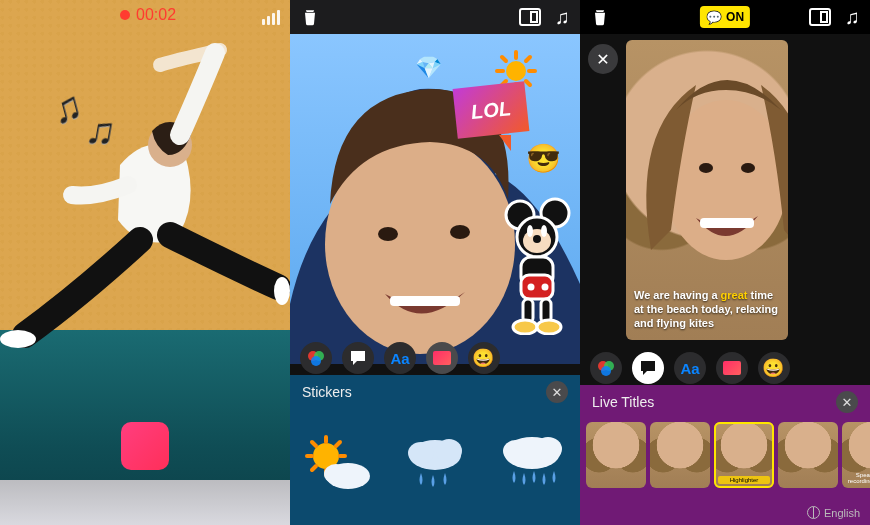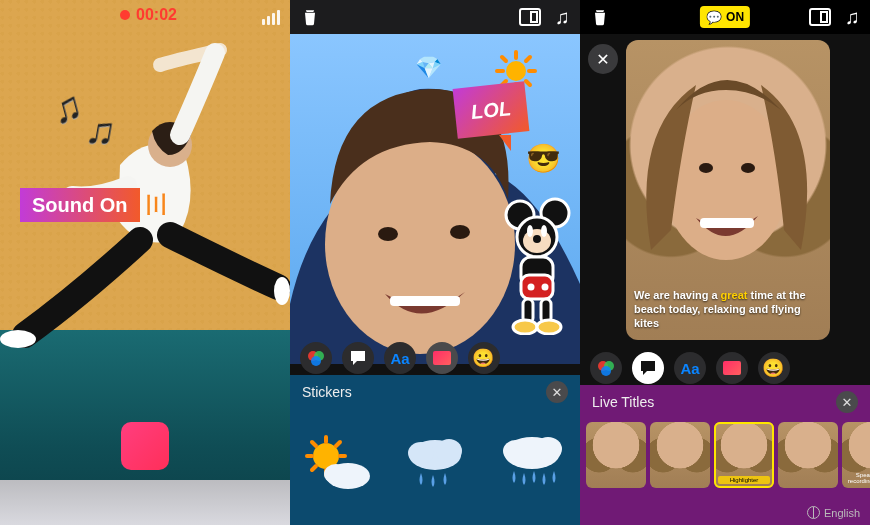--- a/index.html
+++ b/index.html
@@ -9,21 +9,21 @@
   .p2{width:290px}
   .p3{width:290px}
   
   .p1 .wall-top{position:absolute;left:0;top:0;right:0;height:330px;background:
     radial-gradient(circle at 30% 20%,#d9a34a 0 2px,transparent 2px) 0 0/8px 8px,
     #dca64f}
   .p1 .wall-bottom{position:absolute;left:0;top:330px;right:0;bottom:0;background:linear-gradient(180deg,#1a6b72 0%,#0f4d55 60%,#0b3e46 100%)}
   .p1 .floor{position:absolute;left:0;right:0;bottom:0;height:45px;background:linear-gradient(180deg,#bcbcc0,#d9d9df)}
   .rec{position:absolute;top:6px;left:120px;display:flex;align-items:center;gap:6px}
   .rec-dot{width:10px;height:10px;border-radius:50%;background:#ff3b30}
-  .rec-time{color:#ff3b30;font-weight:700;font-size:16px}
+  .rec-time{color:#ff3b30;font-weight:400;font-size:16px}
   .antenna{position:absolute;top:10px;right:10px;display:flex;gap:2px;align-items:flex-end}
   .antenna span{width:3px;background:#fff;opacity:.9;border-radius:1px}
   .antenna span:nth-child(1){height:6px}.antenna span:nth-child(2){height:9px}.antenna span:nth-child(3){height:12px}.antenna span:nth-child(4){height:15px}
   
   .dancer{position:absolute;left:0;top:35px;width:290px;height:330px}
   .sound-on{position:absolute;left:20px;top:188px;display:flex;align-items:center}
   .sound-chip{height:34px;padding:0 12px;display:flex;align-items:center;color:#fff;font-weight:800;font-size:20px;background:linear-gradient(90deg,#c23bd7 0%,#f25a2a 100%)}
   .sound-waves{color:#f8861b;font-size:22px;margin-left:6px;font-weight:900}
   .note{position:absolute;font-size:40px;color:#222;filter:drop-shadow(0 1px 0 #aaa)}
   .note.n1{left:52px;top:85px;transform:rotate(-15deg)}
@@ -50,21 +50,21 @@
   .ov-lol{position:absolute;left:165px;top:85px;width:72px;height:66px}
   .ov-lol .bubble{width:72px;height:50px;background:linear-gradient(135deg,#c23bd7,#f25a2a);display:flex;align-items:center;justify-content:center;color:#fff;font-weight:900;font-size:20px;font-style:italic;transform:rotate(-6deg)}
   .ov-lol .tail{width:0;height:0;border-left:12px solid transparent;border-right:0 solid transparent;border-top:16px solid #f25a2a;margin-left:44px}
   .ov-cool{position:absolute;left:236px;top:142px;font-size:28px}
   .ov-mickey{position:absolute;left:205px;top:195px;width:80px;height:140px}
   
   .p3 .topbar{background:#000}
   .p3 .badge{position:absolute;left:50%;top:6px;transform:translateX(-50%);background:#ffe500;border-radius:4px;height:22px;display:flex;align-items:center;gap:4px;padding:0 6px;font-weight:700;font-size:12px}
   .p3 .badge .b-bubble{font-size:13px}
   .p3 .closebig{position:absolute;left:8px;top:44px;width:30px;height:30px;border-radius:15px;background:#3a3a3c;display:flex;align-items:center;justify-content:center;color:#fff;font-size:16px}
-  .p3 .viewer{position:absolute;left:46px;top:40px;width:204px;height:300px;border-radius:12px;overflow:hidden;background:radial-gradient(circle at 50% 35%,#d9b08c 0 44%,transparent 45%),radial-gradient(circle at 22% 50%,#8a6a3c 0 30%,transparent 31%),radial-gradient(circle at 78% 50%,#8a6a3c 0 30%,transparent 31%),linear-gradient(180deg,#b79365,#a17e55)}
+  .p3 .viewer{position:absolute;left:46px;top:40px;width:162px;height:300px;border-radius:6px;overflow:hidden;background:radial-gradient(circle at 50% 35%,#d9b08c 0 44%,transparent 45%),radial-gradient(circle at 22% 50%,#8a6a3c 0 30%,transparent 31%),radial-gradient(circle at 78% 50%,#8a6a3c 0 30%,transparent 31%),linear-gradient(180deg,#b79365,#a17e55)}
   .caption{position:absolute;left:8px;right:8px;bottom:10px;color:#fff;font-size:11px;font-weight:700;line-height:14px;text-shadow:0 1px 2px rgba(0,0,0,.7)}
   .caption .hl{color:#ffd000}
   .p3 .toolrow{top:350px}
   .p3 .toolrow .chip.sel-white{background:#fff}
   .p3 .drawer{position:absolute;left:0;right:0;bottom:0;height:140px;background:#701a75}
   .thumbs{display:flex;gap:4px;padding:0 6px;align-items:center;height:72px}
   .thumb{width:60px;height:66px;border-radius:6px;background:radial-gradient(circle at 50% 35%,#d9b08c 0 44%,transparent 45%),radial-gradient(circle at 22% 50%,#8a6a3c 0 30%,transparent 31%),radial-gradient(circle at 78% 50%,#8a6a3c 0 30%,transparent 31%),linear-gradient(180deg,#b79365,#a17e55);position:relative;flex:0 0 auto}
   .thumb.sel{outline:2px solid #ffe500;outline-offset:-2px}
   .thumb .tlabel{position:absolute;left:4px;right:4px;bottom:4px;font-size:6px;color:#fff;text-align:center}
   .lang{position:absolute;right:10px;bottom:6px;color:#bbb;font-size:11px;display:flex;align-items:center;gap:4px}
@@ -108,24 +108,20 @@
       <path d="M170 200 Q230 230 278 252" stroke="#111" stroke-width="26" stroke-linecap="round" fill="none"></path>
       <path d="M140 205 Q80 260 25 300" stroke="#111" stroke-width="26" stroke-linecap="round" fill="none"></path>
 
       <ellipse cx="18" cy="304" rx="18" ry="9" fill="#fff"></ellipse>
       <ellipse cx="282" cy="256" rx="8" ry="14" fill="#fff"></ellipse>
     </svg>
 
     <span class="note n1">♫</span>
     <span class="note n2">♫</span>
 
-    <div class="sound-on">
-      <div class="sound-chip">Sound On</div>
-      <span class="sound-waves">〣</span>
-    </div>
 
     <div class="record-btn"></div>
   </div>
 
   <div class="panel p2">
     <div class="topbar">
       <span class="ico">
         <svg class="trash" viewBox="0 0 24 24" fill="#fff">
             <path d="M7 4h10l-1 2H8zM6 7h12l-1.2 13.2A2 2 0 0 1 14.8 22H9.2a2 2 0 0 1-2-1.8z"></path>
           </svg>

